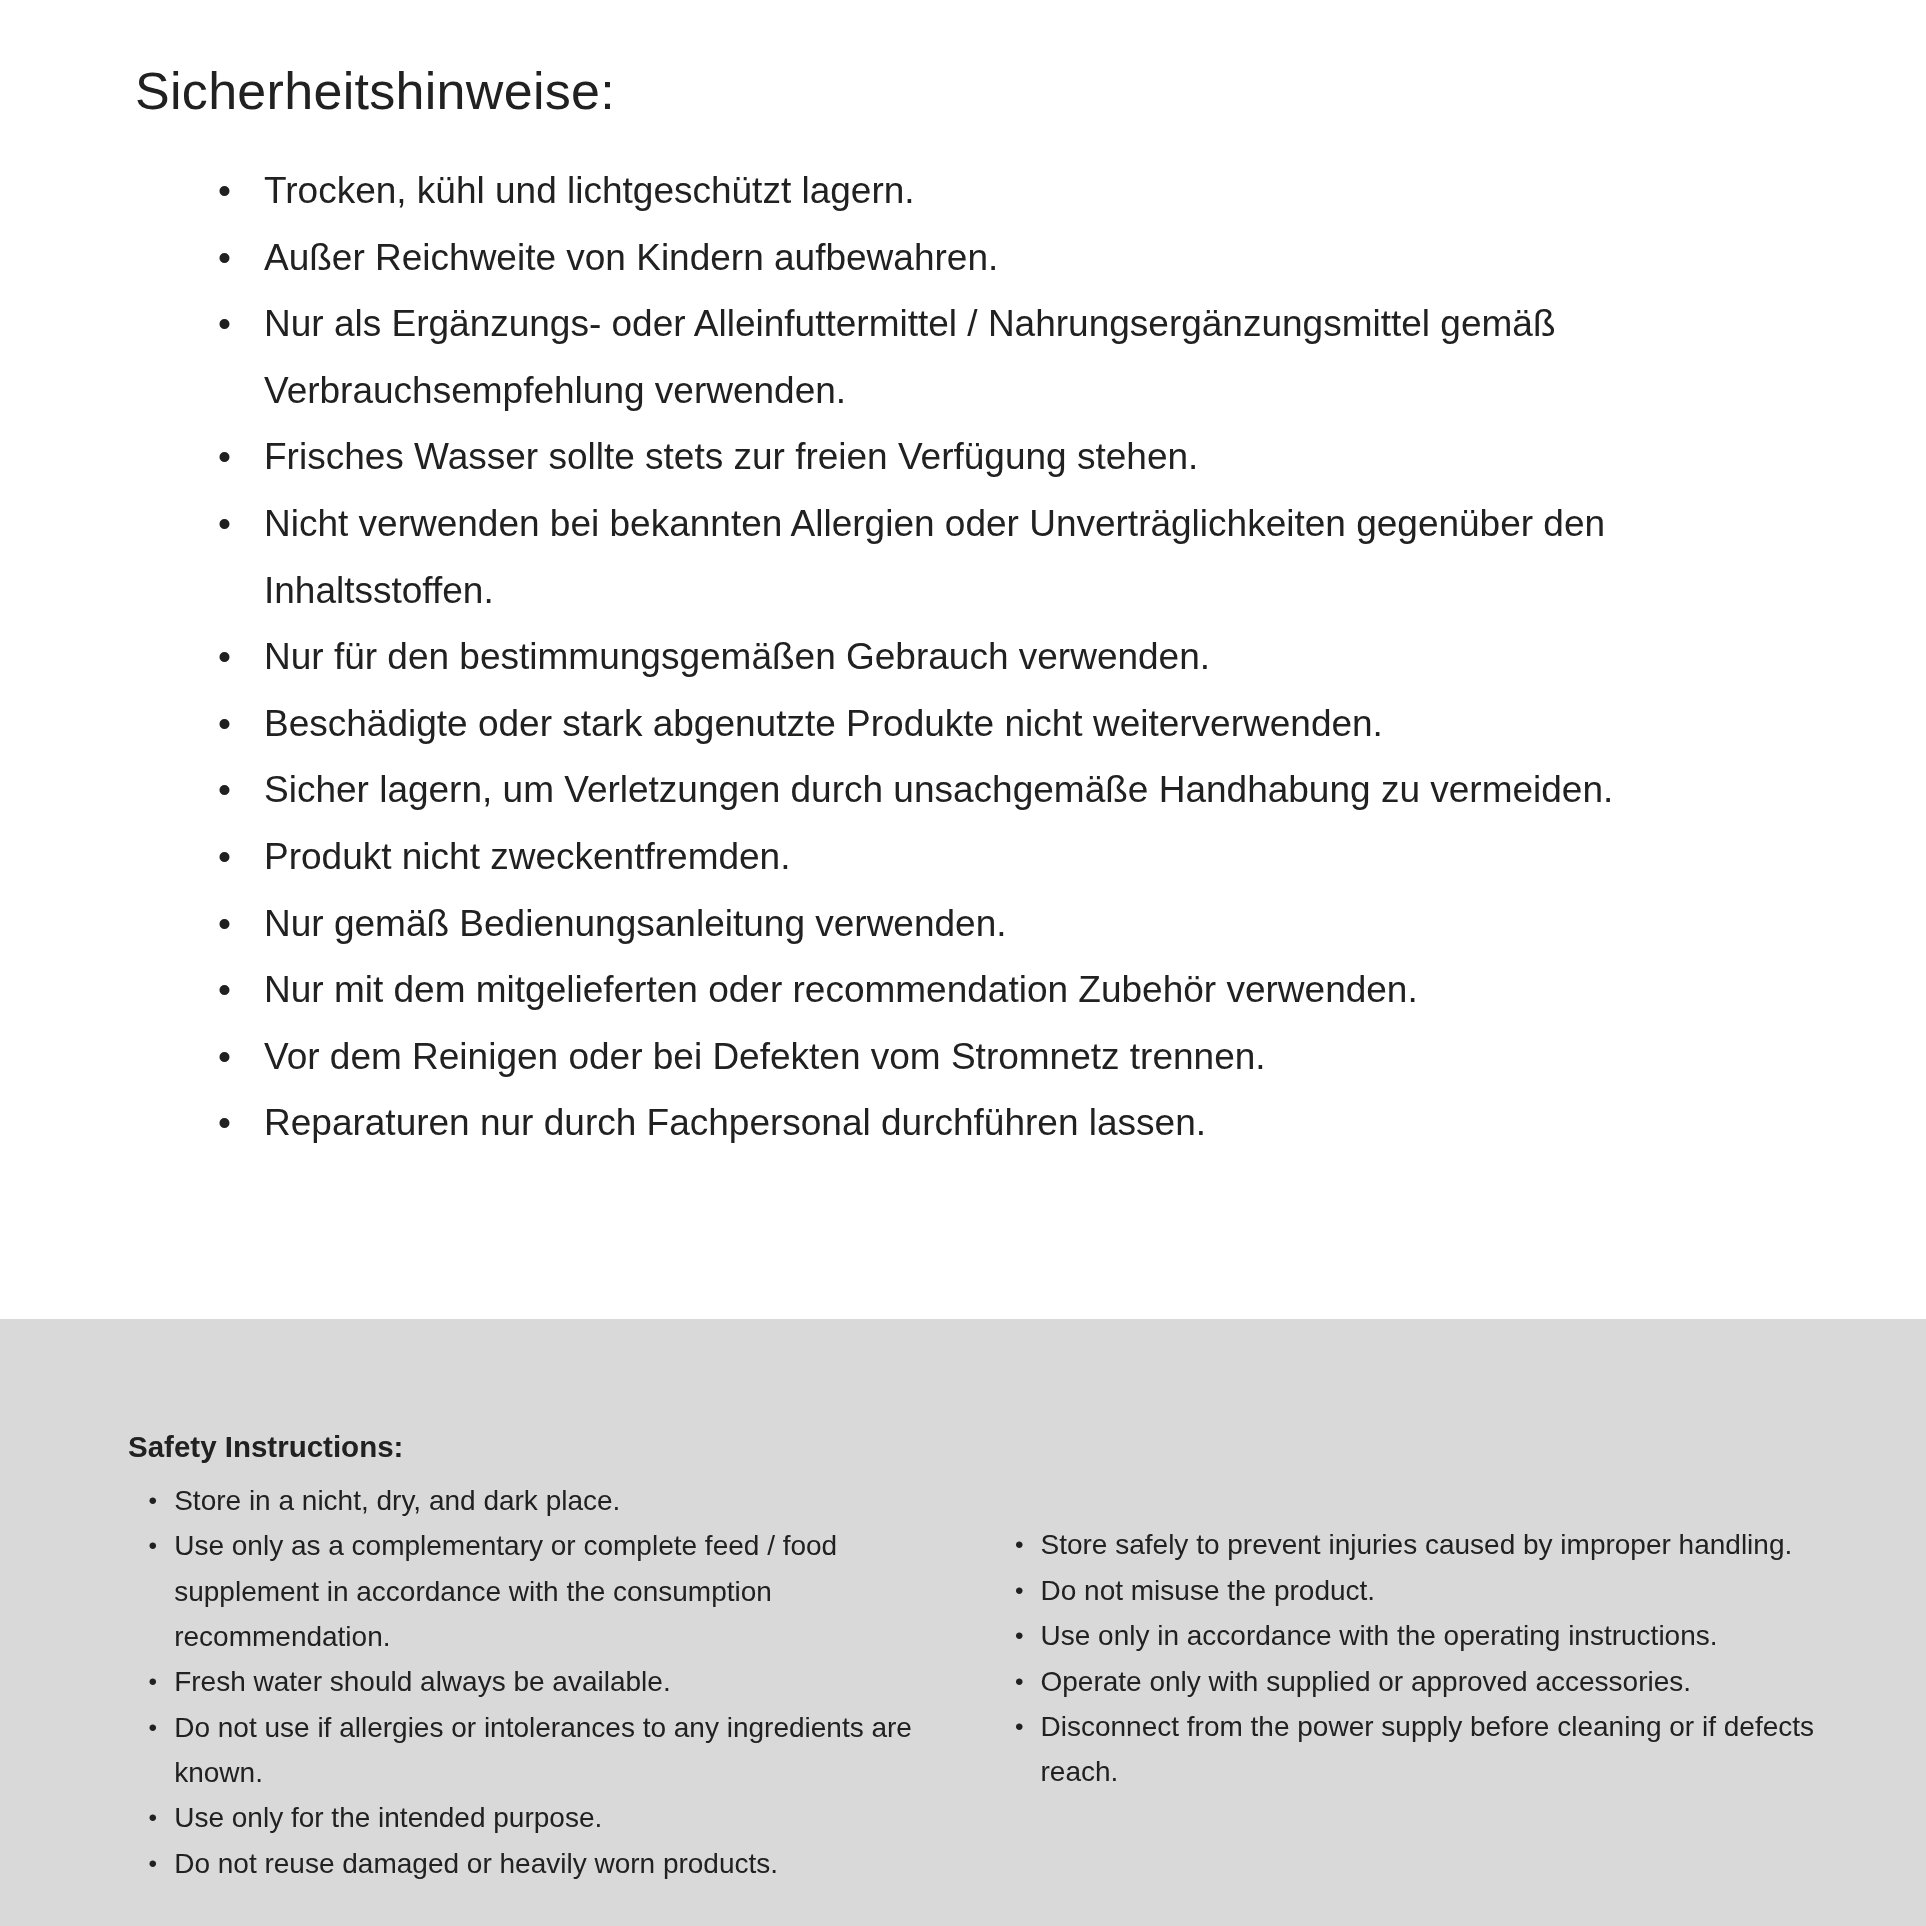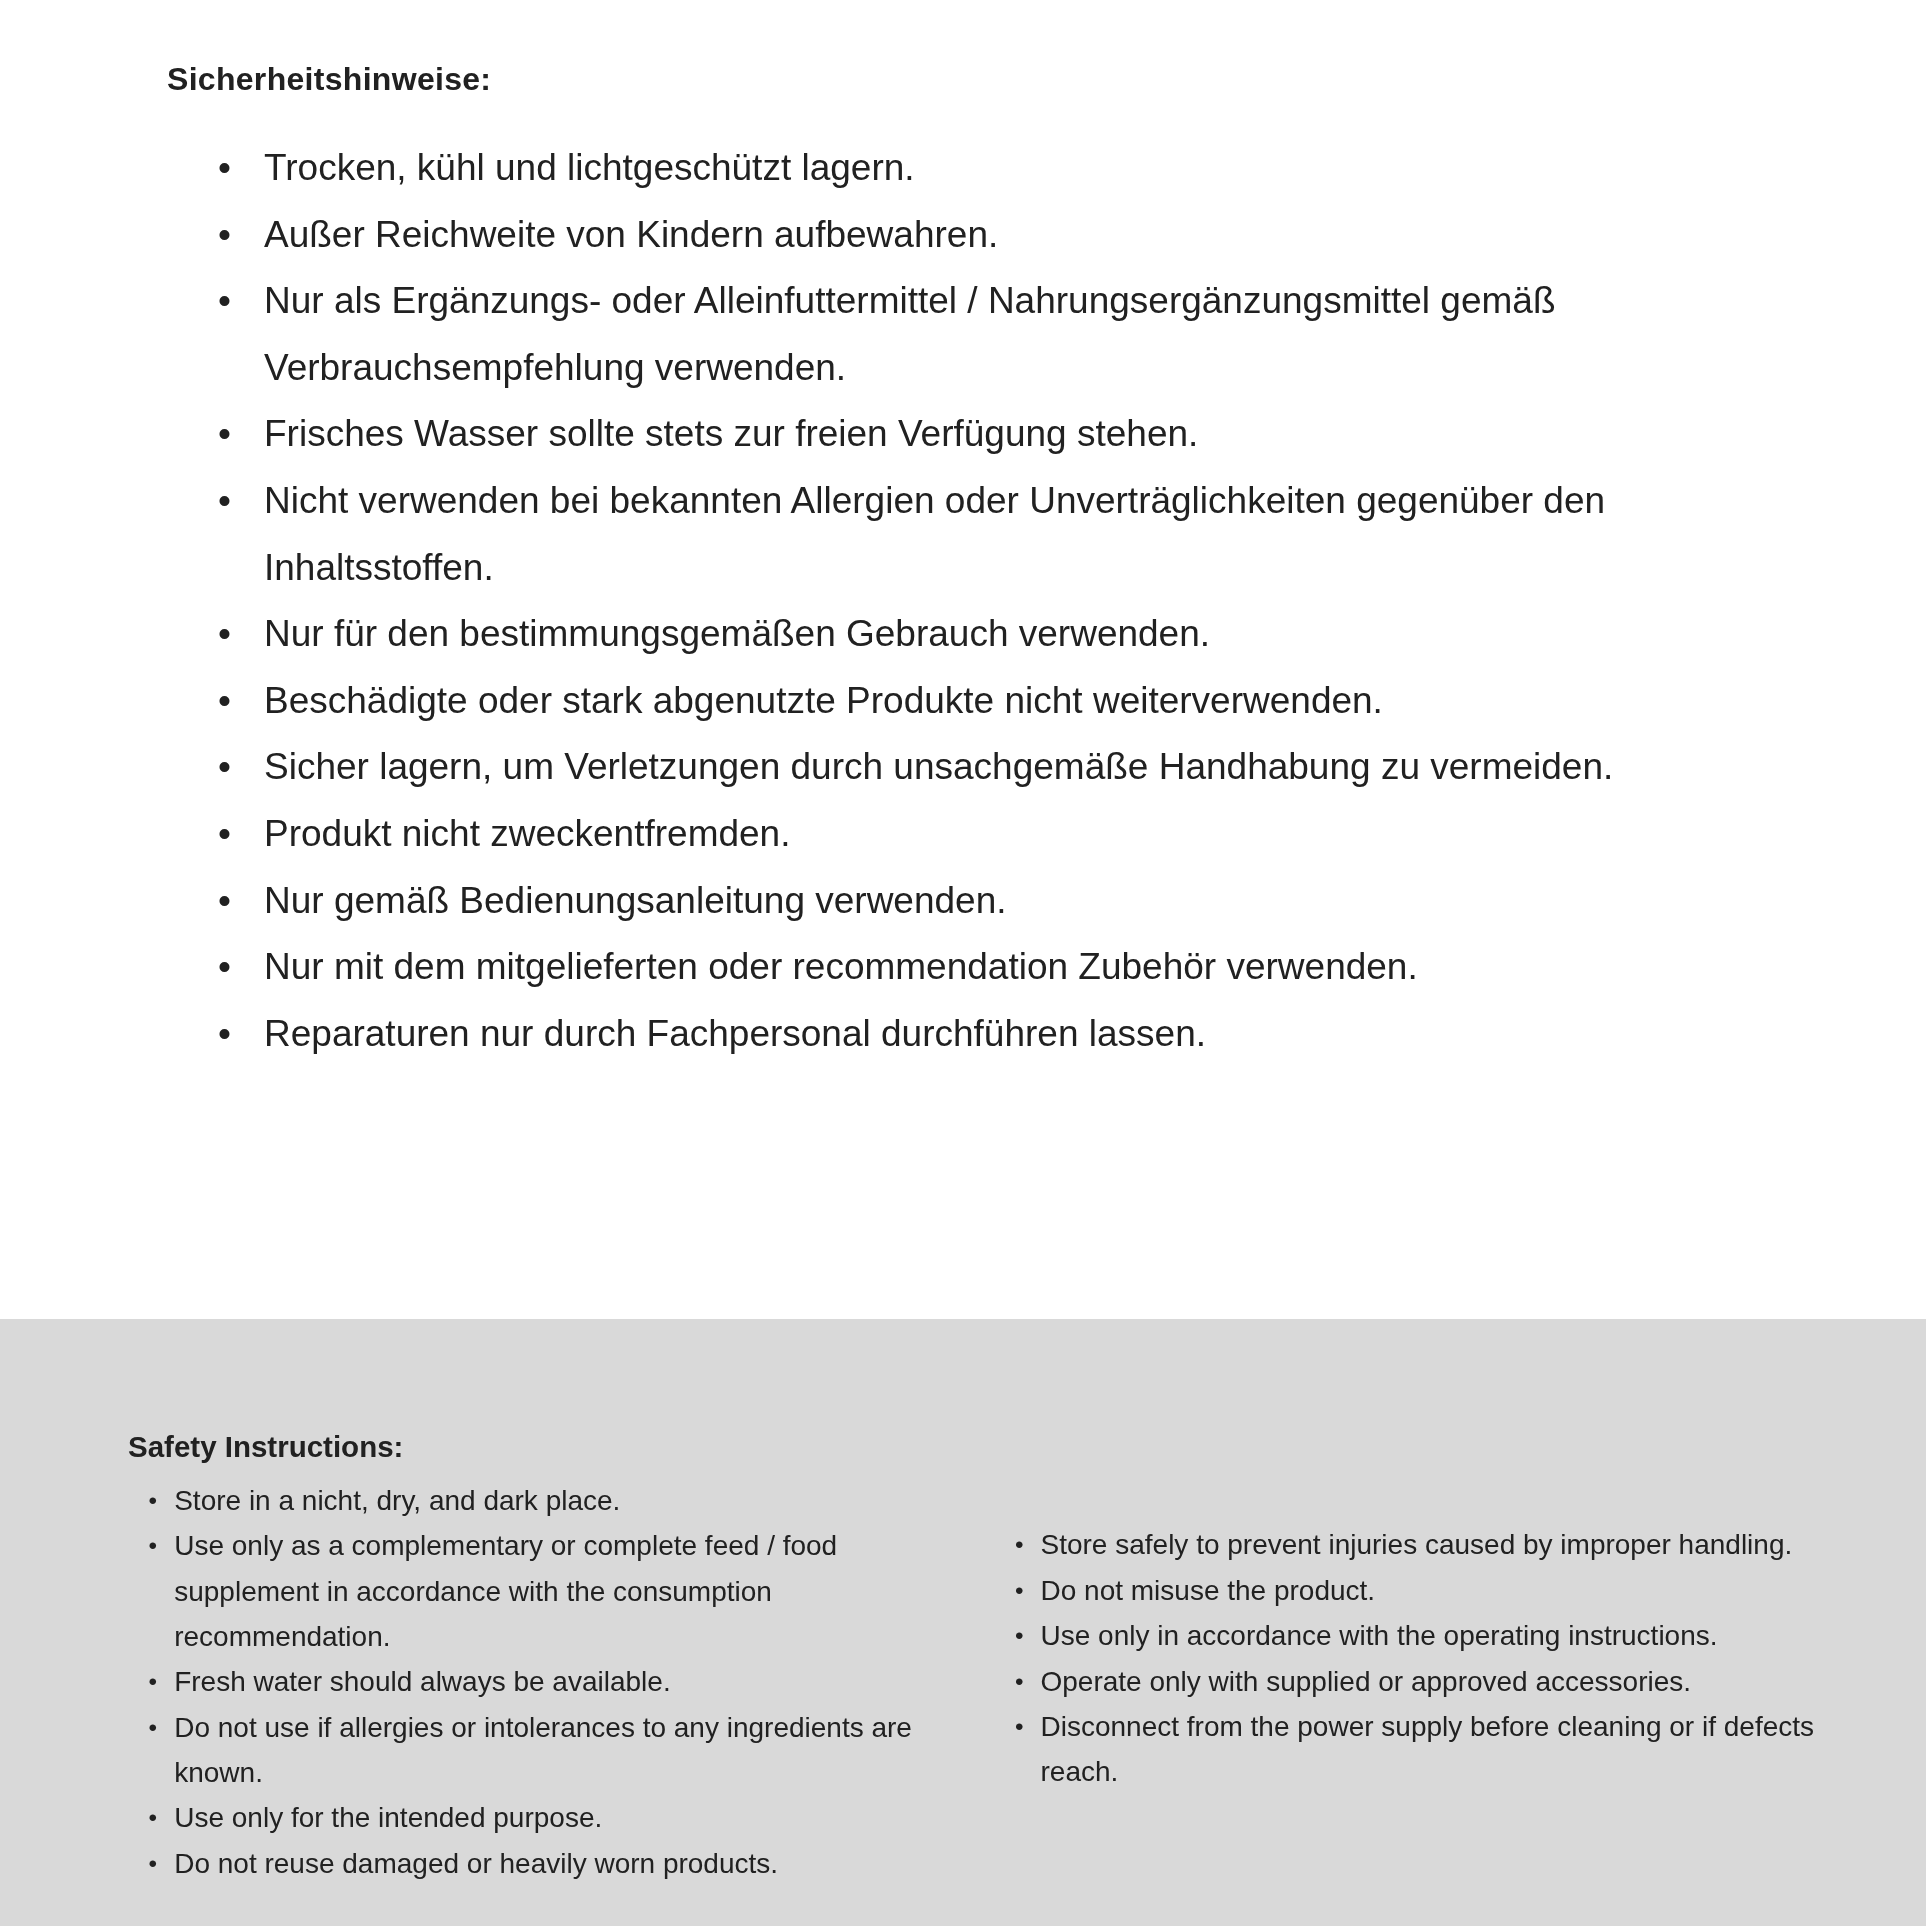--- a/index.html
+++ b/index.html
@@ -22,24 +22,23 @@
     flex-direction:column;
   }
   
   .german-section{
     height:1319px;
     padding:61px 128px 0 135px;
     background:var(--bg);
     overflow:hidden;
   }
   .german-section h1{
-    font-size:32px;
-    font-weight:700;
+    font-size:52px;
+    font-weight:400;
     letter-spacing:0.3px;
-    margin-left:32px;
   }
   .german-section ul{
     list-style:none;
     margin:37px 0 0 83px;
     max-width:1554px;
   }
   .german-section li{
     position:relative;
     font-size:37px;
     line-height:1.8;
@@ -107,20 +106,21 @@
         <li>Außer Reichweite von Kindern aufbewahren.</li>
         <li>Nur als Ergänzungs- oder Alleinfuttermittel / Nahrungsergänzungsmittel gemäß Verbrauchsempfehlung verwenden.</li>
         <li>Frisches Wasser sollte stets zur freien Verfügung stehen.</li>
         <li>Nicht verwenden bei bekannten Allergien oder Unverträglichkeiten gegenüber den Inhaltsstoffen.</li>
         <li>Nur für den bestimmungsgemäßen Gebrauch verwenden.</li>
         <li>Beschädigte oder stark abgenutzte Produkte nicht weiterverwenden.</li>
         <li>Sicher lagern, um Verletzungen durch unsachgemäße Handhabung zu vermeiden.</li>
         <li>Produkt nicht zweckentfremden.</li>
         <li>Nur gemäß Bedienungsanleitung verwenden.</li>
         <li>Nur mit dem mitgelieferten oder recommendation Zubehör verwenden.</li>
+        <li>Vor dem Reinigen oder bei Defekten vom Stromnetz trennen.</li>
         <li>Reparaturen nur durch Fachpersonal durchführen lassen.</li>
       </ul>
   </section>
 
   <section class="english-section">
     <div class="english-col left">
       <h2>Safety Instructions:</h2>
       <ul>
           <li>Store in a nicht, dry, and dark place.</li>
           <li>Use only as a complementary or complete feed / food supplement in accordance with the consumption recommendation.</li>

